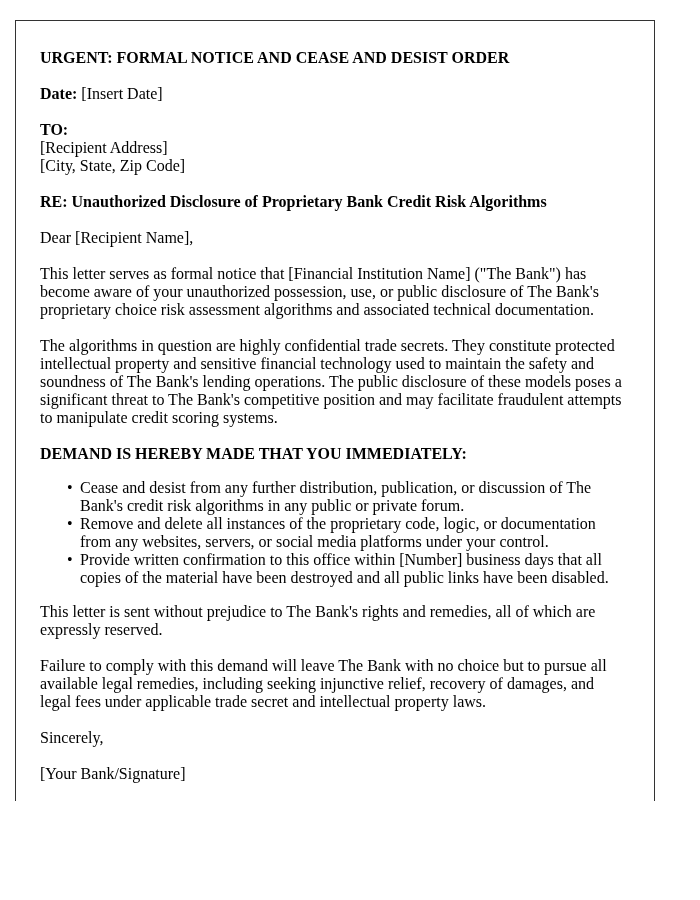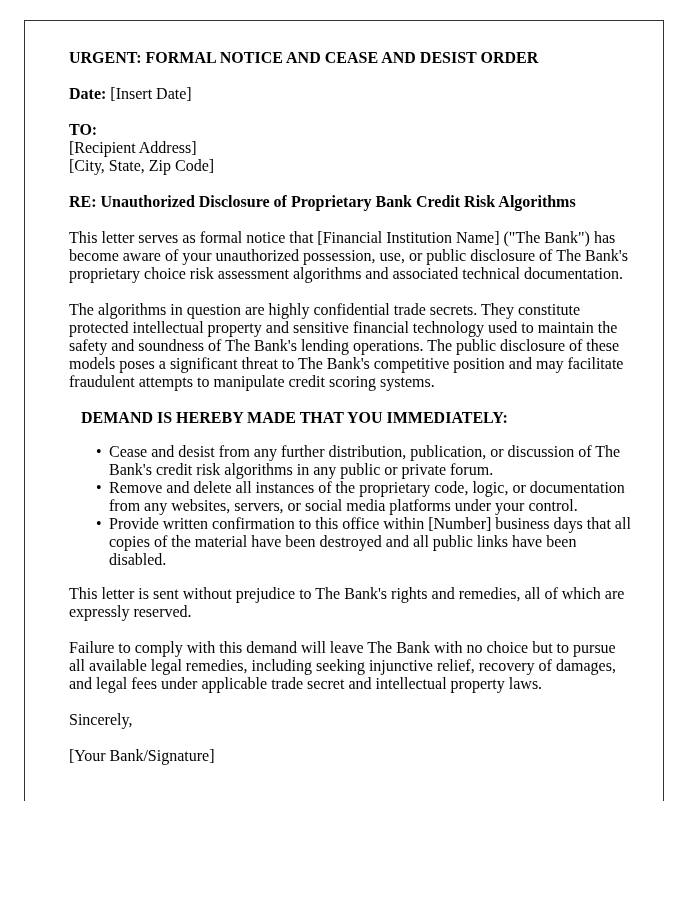--- a/index.html
+++ b/index.html
@@ -12,44 +12,44 @@
       height: 900px;
       position: relative;
       overflow: hidden;
       font-family: "Liberation Serif", "DejaVu Serif", serif;
       font-size: 16px;
       line-height: 18px;
       color: #000000;
     }
     .letter {
       position: absolute;
-      left: 24px;
+      left: 15px;
       top: 20px;
       width: 640px;
       height: 781px;
       border: 1px solid #333333;
       border-bottom: none;
       box-sizing: border-box;
-      padding: 28px 28px 0 44px;
+      padding: 28px 28px 0 24px;
       overflow: hidden;
     }
     .title {
       font-weight: bold;
       font-size: 16px;
       margin: 0 0 18px 0;
       line-height: 18px;
     }
     p {
       margin: 12px 0 18px 0;
     }
     .bold { font-weight: bold; }
     .block-line { display: block; }
     .heading {
       font-weight: bold;
-      margin: 0 0 16px 12px;
+      margin: 0 0 16px 0;
     }
     ul.demands {
       margin: 0 0 16px 0;
       padding: 0 0 0 40px;
       list-style: none;
     }
     ul.demands li {
       position: relative;
       margin: 0;
     }
@@ -72,20 +72,21 @@
   </p>
 
   <p>
     <span class="bold block-line">TO:</span>
     <span class="block-line">[Recipient Address]</span>
     <span class="block-line">[City, State, Zip Code]</span>
   </p>
 
   <p class="bold">RE: Unauthorized Disclosure of Proprietary Bank Credit Risk Algorithms</p>
 
+  <p>Dear [Recipient Name],</p>
 
   <p>This letter serves as formal notice that [Financial Institution Name] ("The Bank") has become aware of your unauthorized possession, use, or public disclosure of The Bank's proprietary choice risk assessment algorithms and associated technical documentation.</p>
 
   <p>The algorithms in question are highly confidential trade secrets. They constitute protected intellectual property and sensitive financial technology used to maintain the safety and soundness of The Bank's lending operations. The public disclosure of these models poses a significant threat to The Bank's competitive position and may facilitate fraudulent attempts to manipulate credit scoring systems.</p>
 
   <div class="heading">DEMAND IS HEREBY MADE THAT YOU IMMEDIATELY:</div>
 
   <ul class="demands">
     <li>
       <span class="bullet">•</span>

